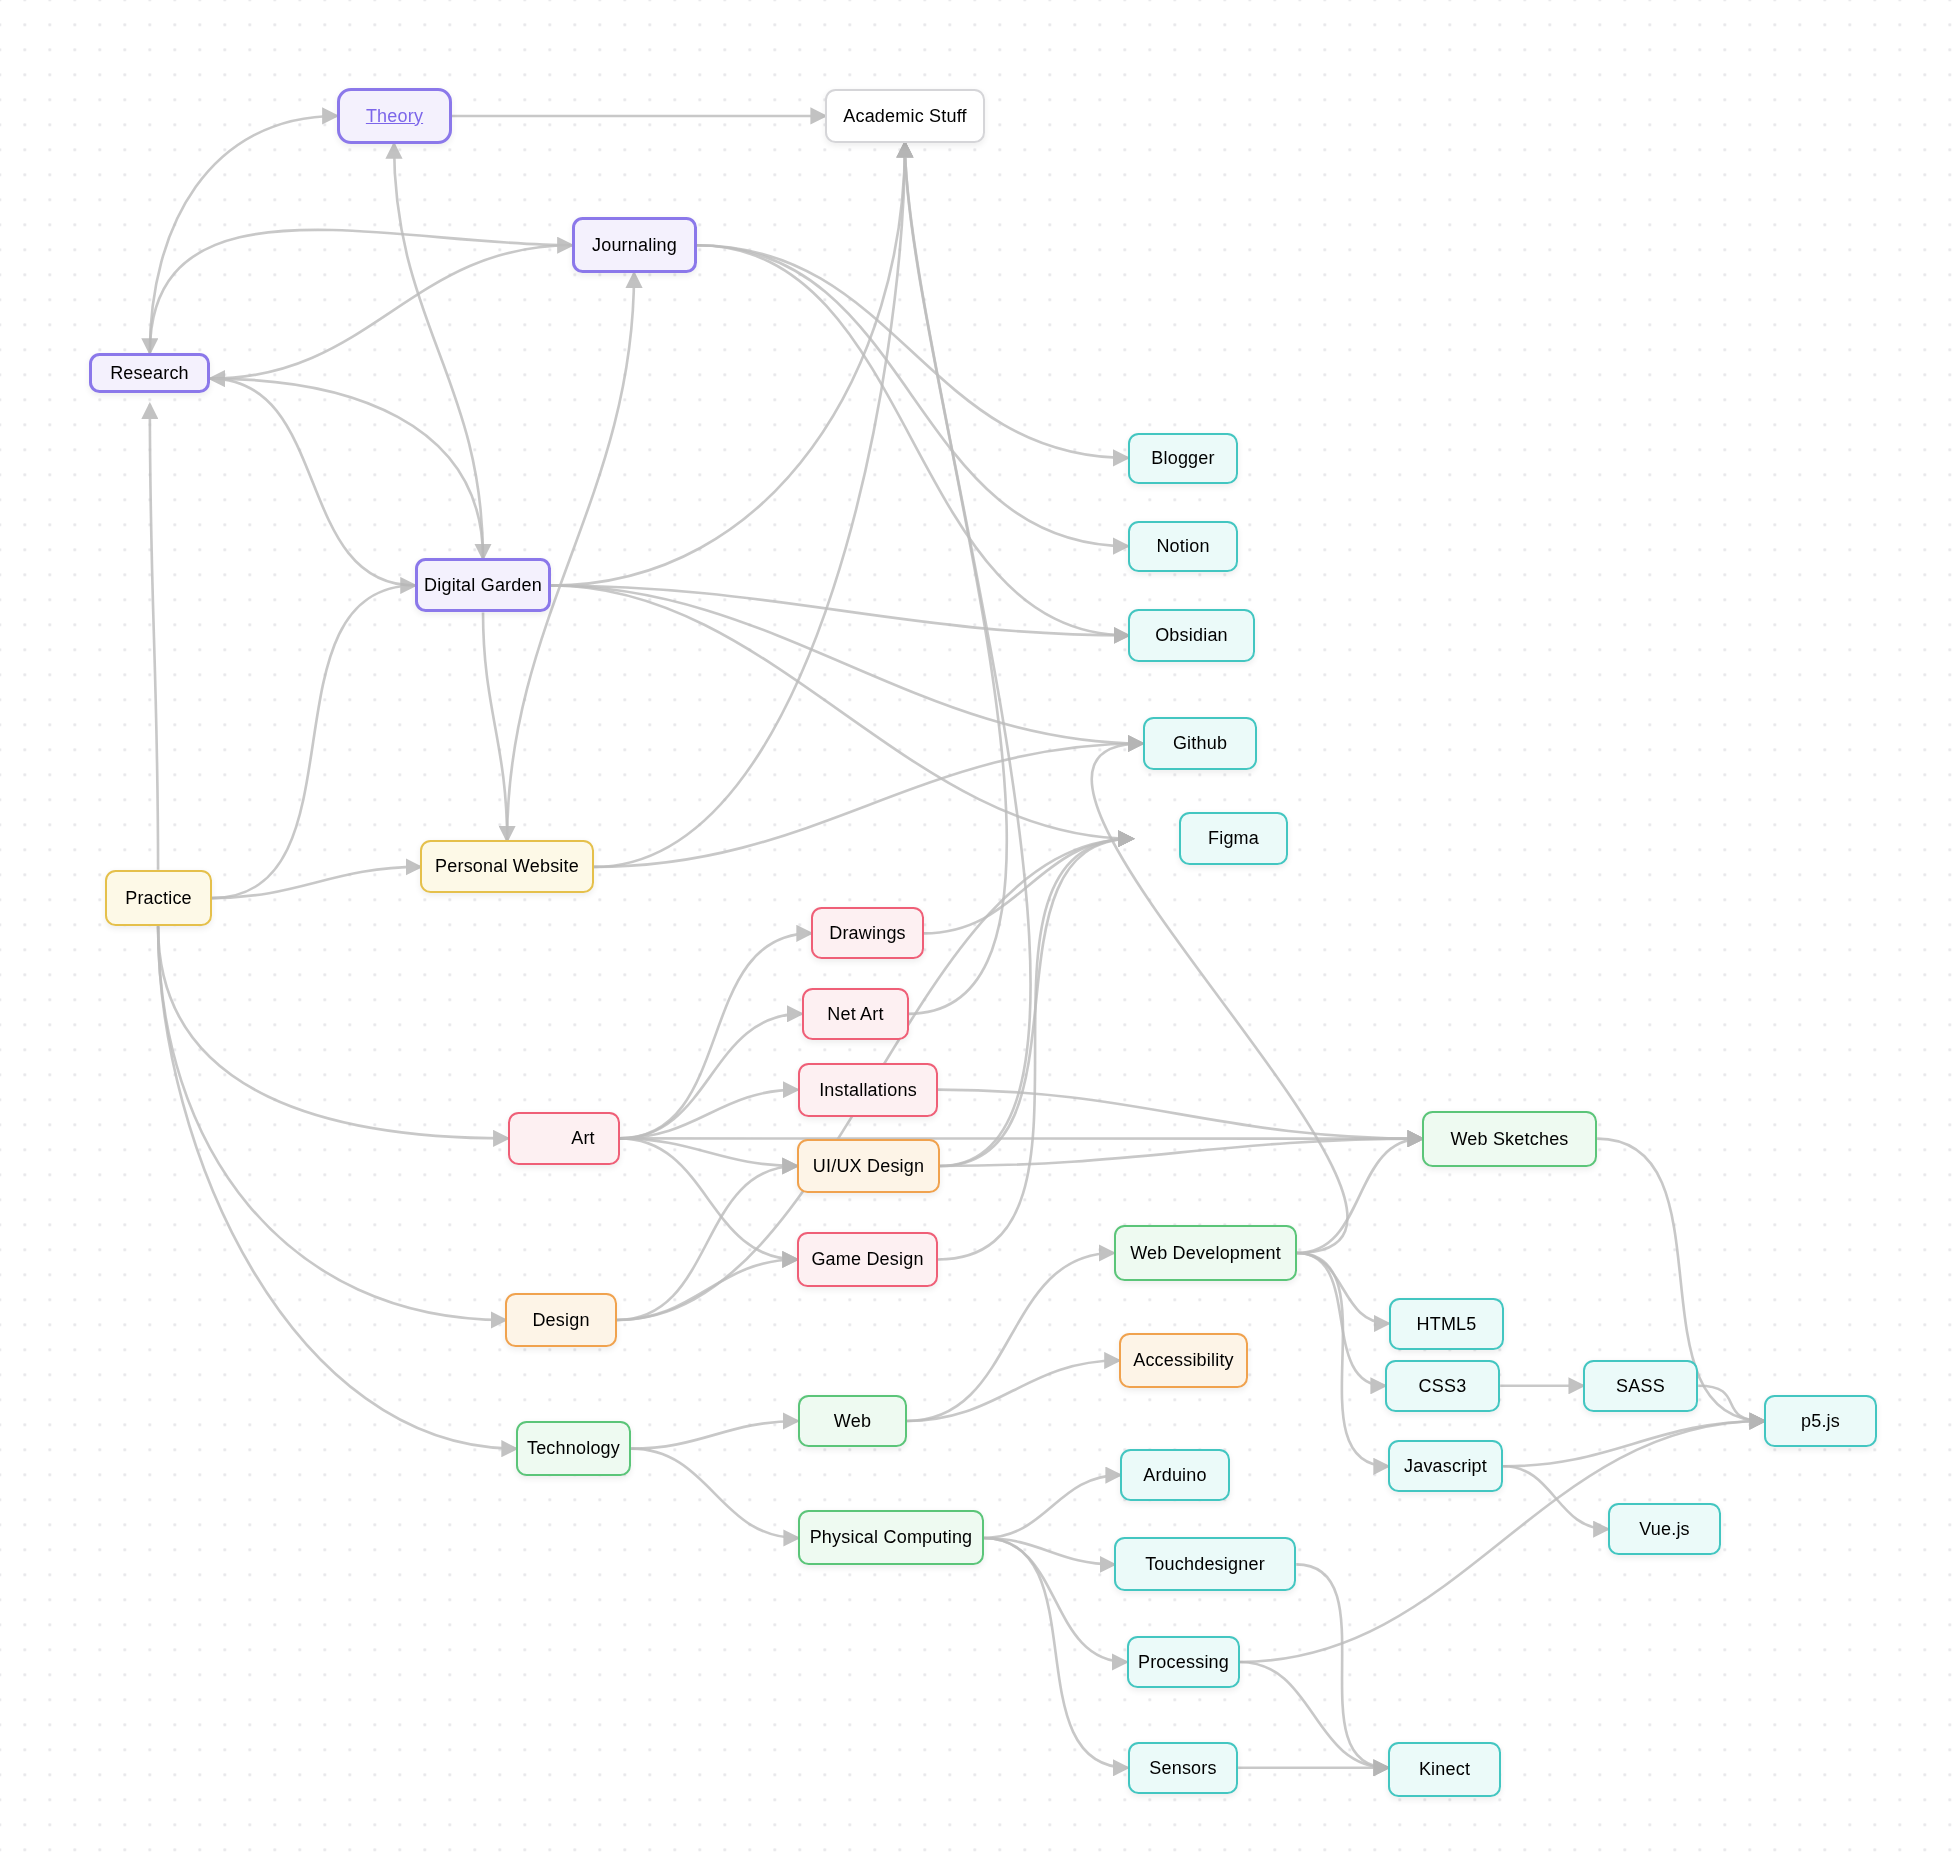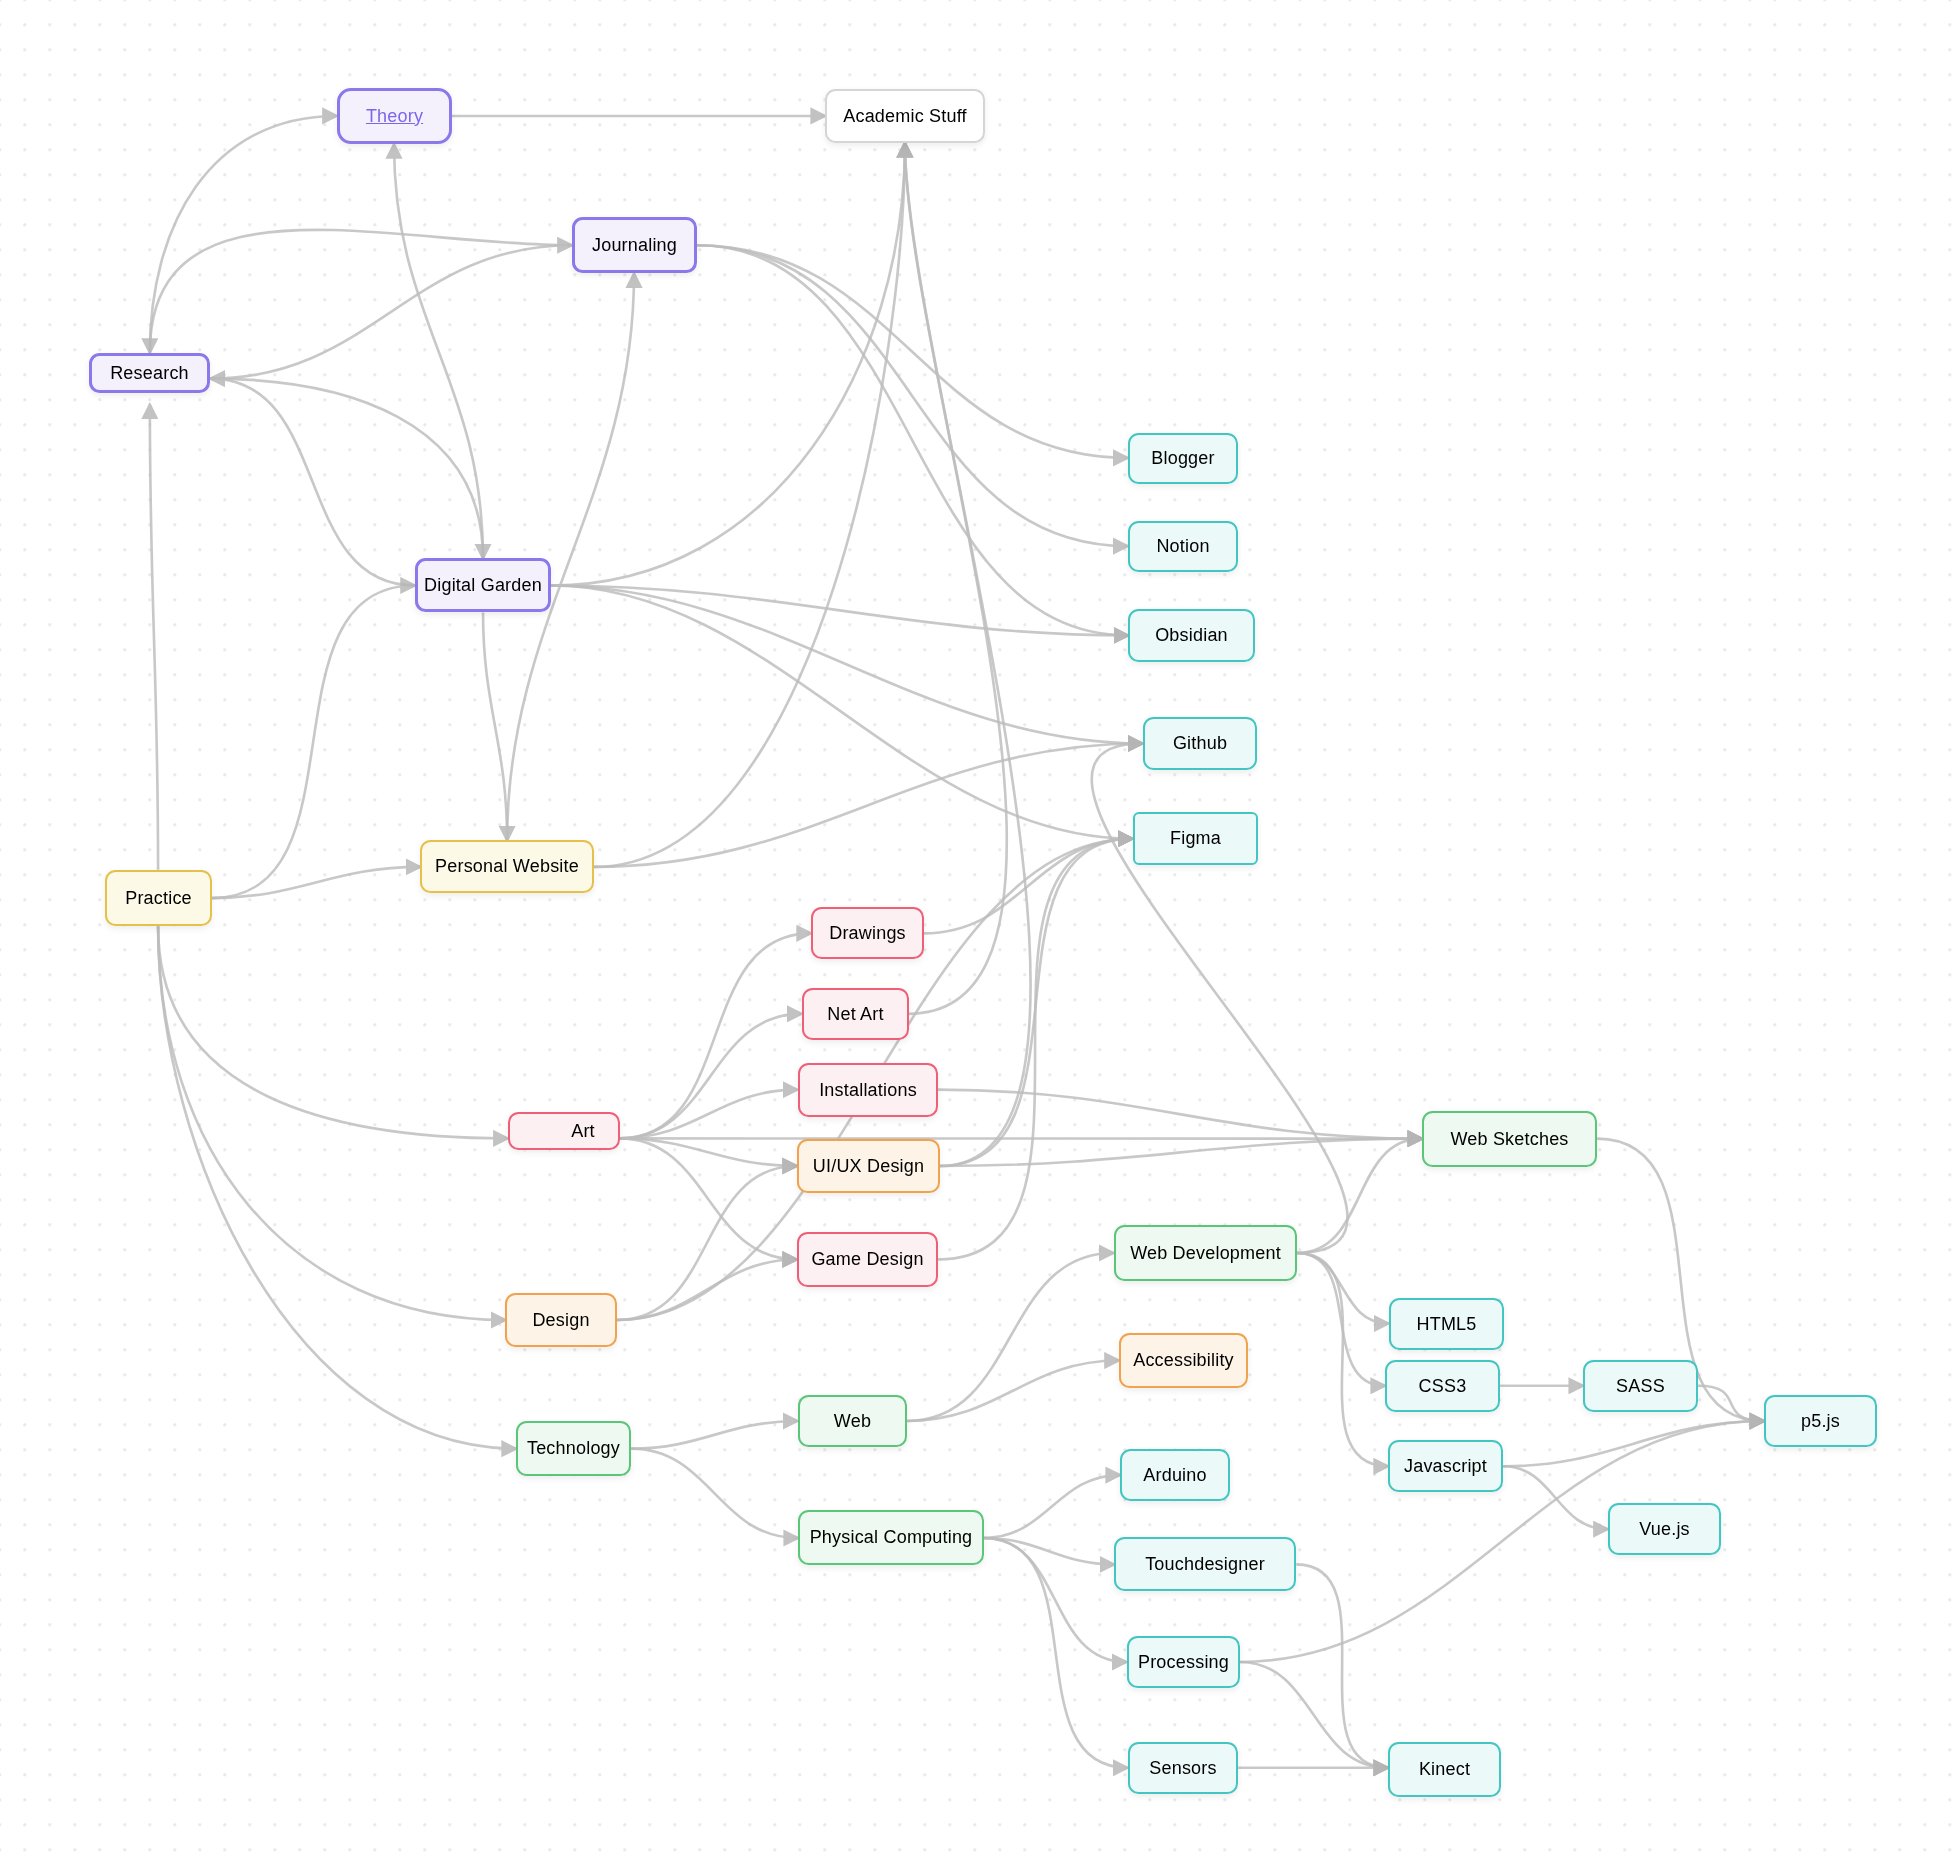--- a/index.html
+++ b/index.html
@@ -137,39 +137,39 @@
       </div>
       <div class="node c-teal" style="left: 1128px; top: 521px; width: 110px; height: 51px;">
         <span class="label">Notion</span>
       </div>
       <div class="node c-teal" style="left: 1128px; top: 609px; width: 127px; height: 53px;">
         <span class="label">Obsidian</span>
       </div>
       <div class="node c-teal" style="left: 1143px; top: 717px; width: 114px; height: 53px;">
         <span class="label">Github</span>
       </div>
-      <div class="node c-teal" style="left: 1133px; top: 812px; width: 125px; height: 53px; border-radius: 6px;">
+      <div class="node c-teal" style="left: 1179px; top: 812px; width: 109px; height: 53px;">
         <span class="label">Figma</span>
       </div>
       <div class="node c-yellow" style="left: 420px; top: 840px; width: 174px; height: 53px;">
         <span class="label">Personal Website</span>
       </div>
       <div class="node c-yellow" style="left: 105px; top: 870px; width: 107px; height: 56px;">
         <span class="label">Practice</span>
       </div>
       <div class="node c-red" style="left: 811px; top: 907px; width: 113px; height: 52px;">
         <span class="label">Drawings</span>
       </div>
       <div class="node c-red" style="left: 802px; top: 988px; width: 107px; height: 52px;">
         <span class="label">Net Art</span>
       </div>
       <div class="node c-red" style="left: 798px; top: 1063px; width: 140px; height: 54px;">
         <span class="label">Installations</span>
       </div>
-      <div class="node c-red" style="left: 508px; top: 1112px; width: 112px; height: 38px; padding-left: 38px;">
+      <div class="node c-red" style="left: 508px; top: 1112px; width: 112px; height: 53px; padding-left: 38px;">
         <span class="label">Art</span>
       </div>
       <div class="node c-orange" style="left: 797px; top: 1139px; width: 143px; height: 54px;">
         <span class="label">UI/UX Design</span>
       </div>
       <div class="node c-red" style="left: 797px; top: 1232px; width: 141px; height: 55px;">
         <span class="label">Game Design</span>
       </div>
       <div class="node c-orange" style="left: 505px; top: 1293px; width: 112px; height: 54px;">
         <span class="label">Design</span>

